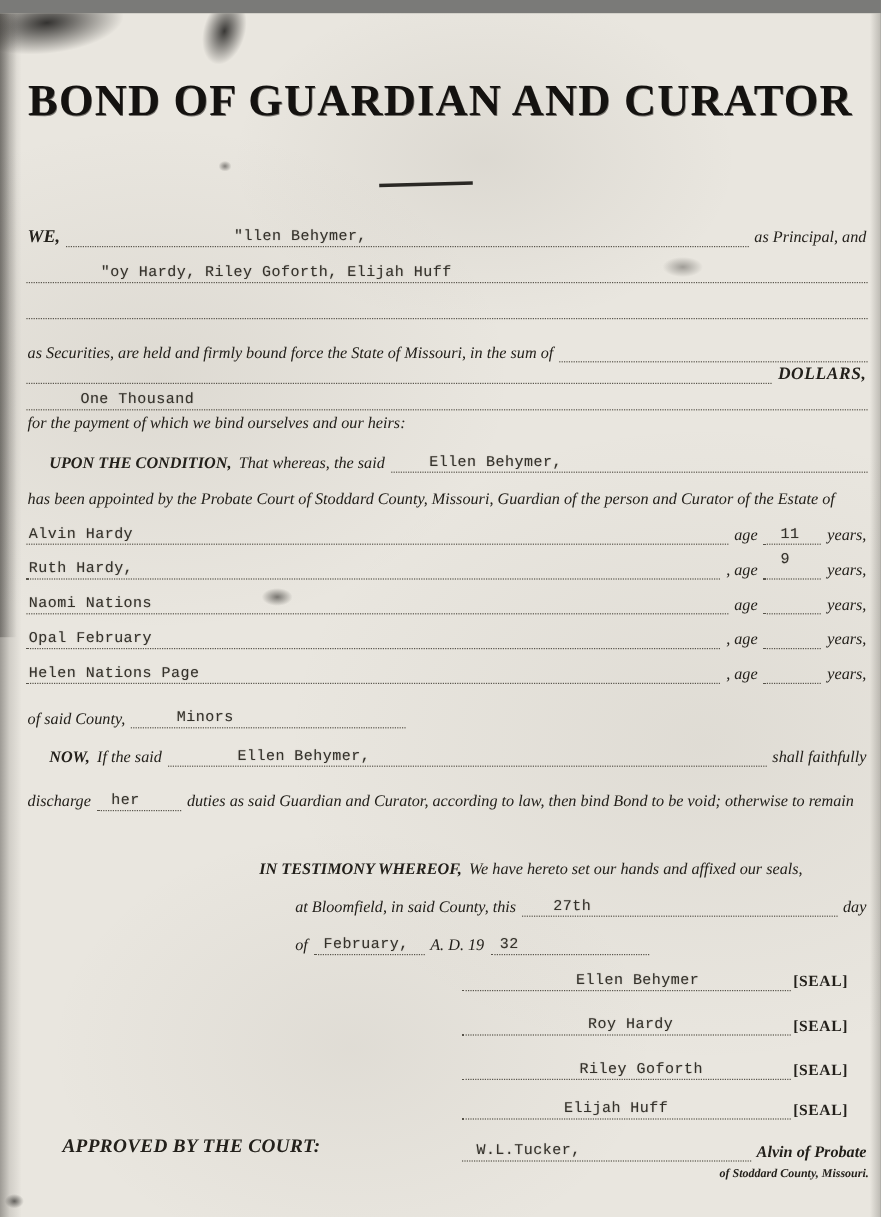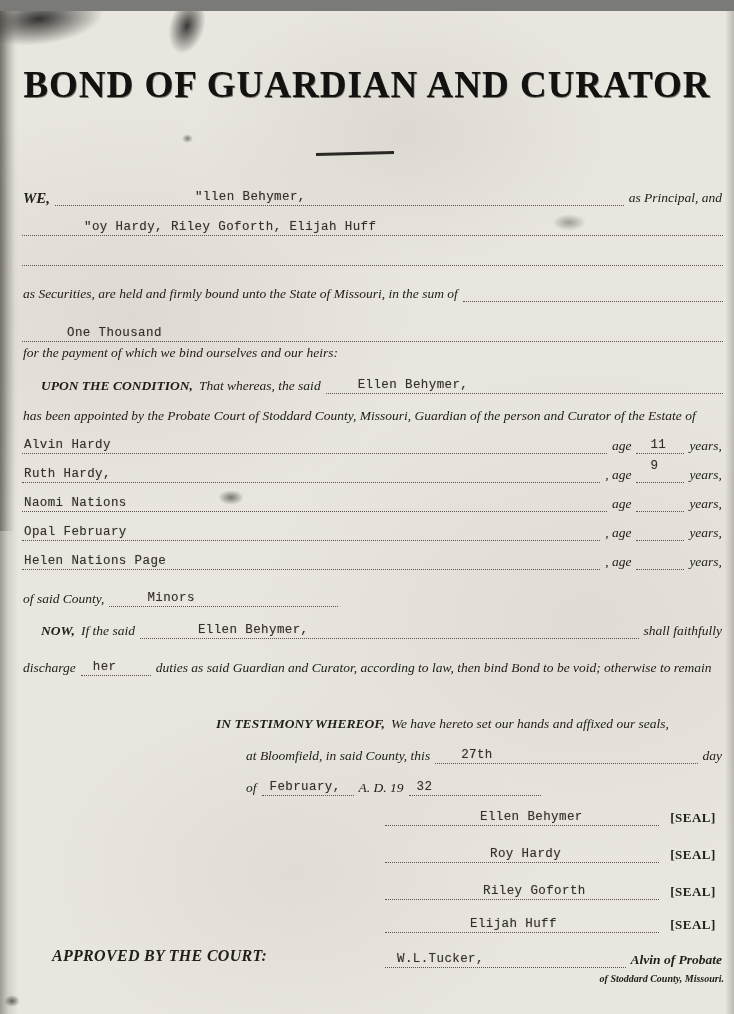--- a/index.html
+++ b/index.html
@@ -47,21 +47,21 @@
   .big{font-size:15px;}
   .dollars{font-size:14.5px;font-weight:bold;letter-spacing:0.5px;}
   .dots{flex:1 1 auto;position:relative;height:15px;border-bottom:1px dotted #57534a;margin:0 2px;}
   .dots.fixed48{flex:0 0 48px;}
   .dots.fixed70{flex:0 0 70px;}
   .dots.fixed92{flex:0 0 92px;}
   .typed{position:absolute;bottom:1px;font-style:normal;font-weight:normal;
     font-family:"Liberation Mono", monospace;font-size:12.5px;letter-spacing:0.4px;
     color:#34312a;white-space:nowrap;text-shadow:0 0 1px rgba(40,38,32,0.35);}
   .typed.raised{bottom:9px;}
-  .seal{font-style:normal;font-weight:bold;font-size:13px;flex:0 0 64px;text-align:center;letter-spacing:0.5px;}
+  .seal{font-style:normal;font-weight:bold;font-size:13px;flex:0 0 64px;text-align:left;letter-spacing:0.5px;}
   .approved{position:absolute;left:52px;top:936px;font-style:italic;font-weight:bold;font-size:16px;letter-spacing:0.3px;}
   .location{position:absolute;right:10px;top:962px;font-style:italic;font-weight:bold;font-size:10px;text-align:center;}
 </style>
 </head>
 <body>
 
 <div class="page">
 
   <div class="art corner-blob"></div>
   <div class="art top-streak"></div>
@@ -88,24 +88,28 @@
     <span class="dots">
       <span class="typed" style="left:62px">"oy Hardy, Riley Goforth, Elijah Huff</span>
     </span>
   </div>
 
   <div class="row" style="top:238px">
     <span class="dots"></span>
   </div>
 
   <div class="row" style="top:274px">
-    <span class="lbl">as Securities, are held and firmly bound unto the State of Missouri, in the sum of</span>
+    <span class="lbl">as Securities, are held and firmly bound force the State of Missouri, in the sum of</span>
     <span class="dots"></span>
   </div>
 
+  <div class="row" style="top:292px">
+    <span class="dots"></span>
+    <span class="lbl dollars">DOLLARS,</span>
+  </div>
 
   <div class="row" style="top:314px">
     <span class="dots">
       <span class="typed" style="left:45px">One Thousand</span>
     </span>
   </div>
 
   <div class="row" style="top:333px">
     <span class="lbl">for the payment of which we bind ourselves and our heirs:</span>
   </div>

